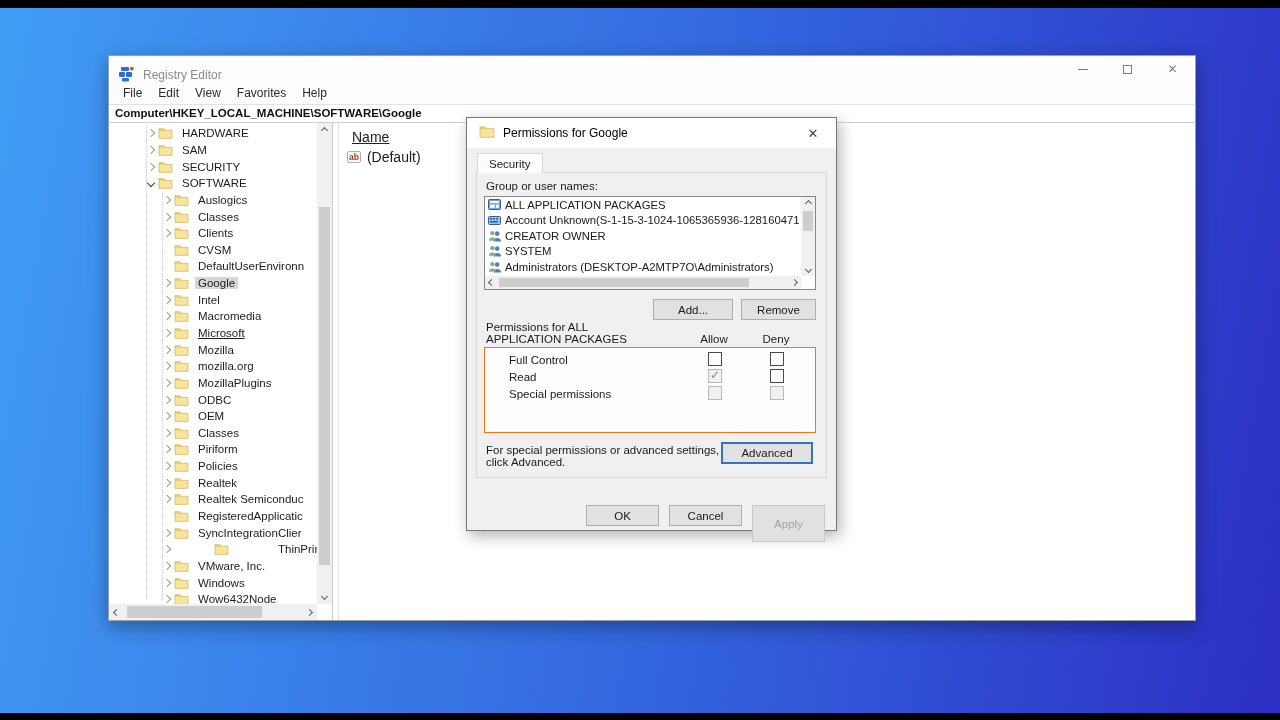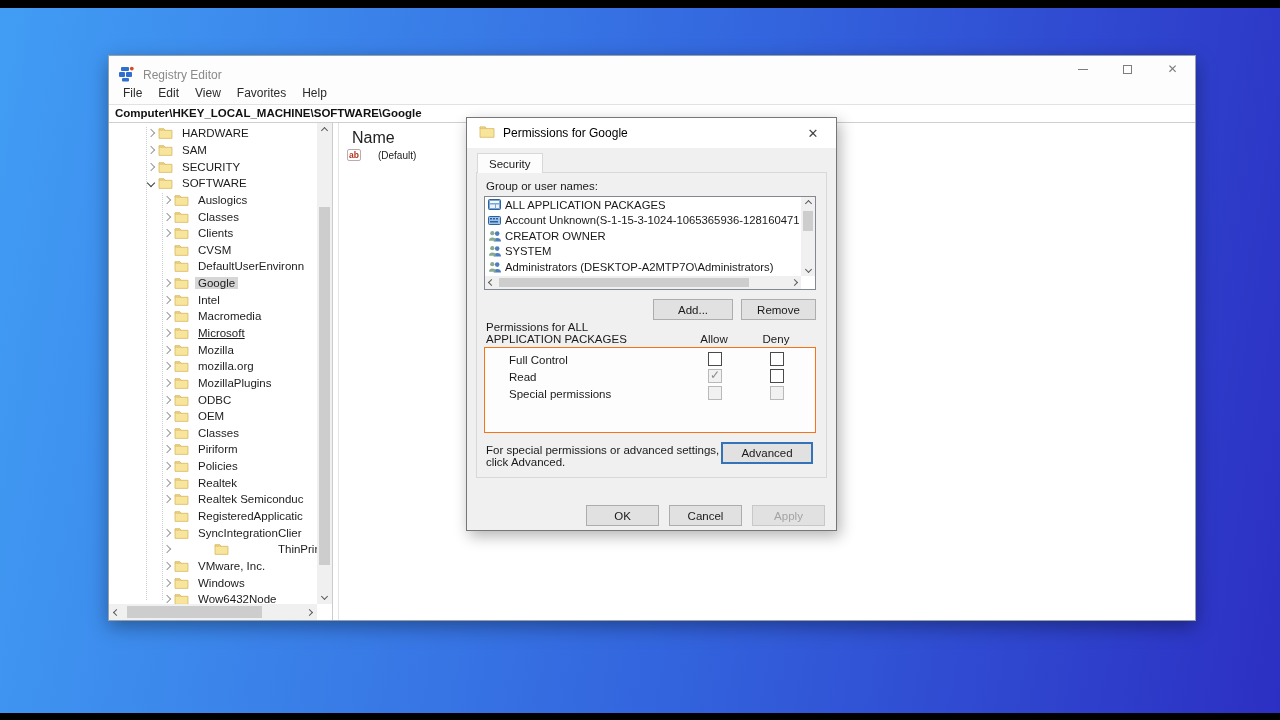--- a/index.html
+++ b/index.html
@@ -53,25 +53,25 @@
   
   .sb { background:#f0f0f0; position:absolute; }
   .sb-btn { position:absolute; display:flex; align-items:center; justify-content:center; }
   .sb-thumb { position:absolute; background:#cdcdcd; }
   #tree-vsb { right:0; top:0; width:15px; bottom:16px; }
   #tree-hsb { left:0; right:15px; bottom:0; height:16px; }
 
   
   #valpanel { position:absolute; left:229px; top:0; right:0; bottom:0; background:#fff;
     border-left:1px solid #e4e4e4; }
-  #valpanel .hdr { position:absolute; left:13px; top:6px; font-size:16px; color:#222; }
+  #valpanel .hdr { position:absolute; left:13px; top:6px; font-size:14px; color:#222;text-decoration:underline; }
   .vrow { position:absolute; left:8px; top:26px; display:flex; align-items:center; }
   .ab-icon { display:inline-block; border:1px solid #bdaaaa; border-radius:2px; background:#fff;
     color:#b5341f; font-size:8.5px; font-weight:700; line-height:10px; padding:0 1px; }
-  .vrow .vname { margin-left:17px; font-size:10px; color:#1c1c1c; }
+  .vrow .vname { margin-left:6px; font-size:14px; color:#1c1c1c; }
 
   
   #dlg { position:absolute; left:466px; top:117px; width:371px; height:414px;
     background:#f0f0f0; border:1px solid #767676; box-shadow:3px 5px 14px rgba(0,0,0,.3); }
   #dlg-titlebar { position:absolute; left:0; top:0; right:0; height:30px; background:#fff;
     display:flex; align-items:center; }
   #dlg-titlebar .fic { margin-left:12px; }
   #dlg-titlebar .dttl { margin-left:8px; font-size:12px; color:#000; }
   #dlg-close { position:absolute; right:8px; top:0; width:30px; height:30px;
     display:flex; align-items:center; justify-content:center; color:#444; font-size:13px; }
@@ -656,15 +656,15 @@
           </div>
         </div>
     </div>
 
     <div class="dlbl" style="left:19px; top:326px;">For special permissions or advanced settings,</div>
     <div class="dlbl" style="left:19px; top:338px;">click Advanced.</div>
     <div class="btn default" style="left:254px; top:324px; width:92px; height:22px;">Advanced</div>
 
     <div class="btn" style="left:119px; top:387px; width:73px; height:21px;">OK</div>
     <div class="btn" style="left:202px; top:387px; width:73px; height:21px;">Cancel</div>
-    <div class="btn disabled" style="left:285px; top:387px; width:73px; height:21px;">Apply</div>
+    <div class="btn disabled" style="left:285px; top:387px; width:73px; height:37px;">Apply</div>
   </div>
 </div>
 
 </body></html>

